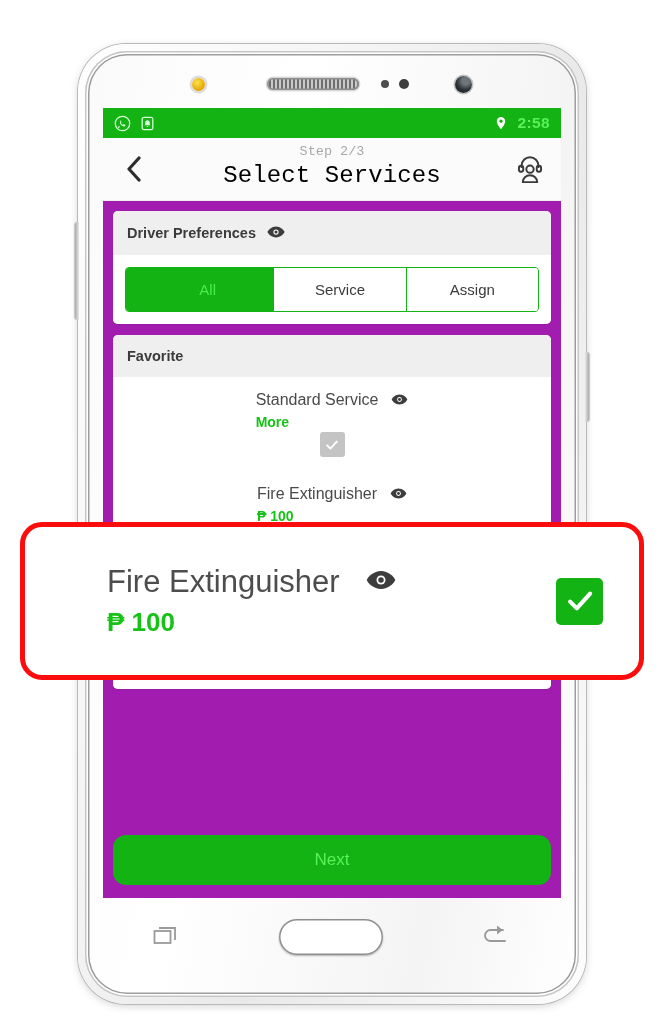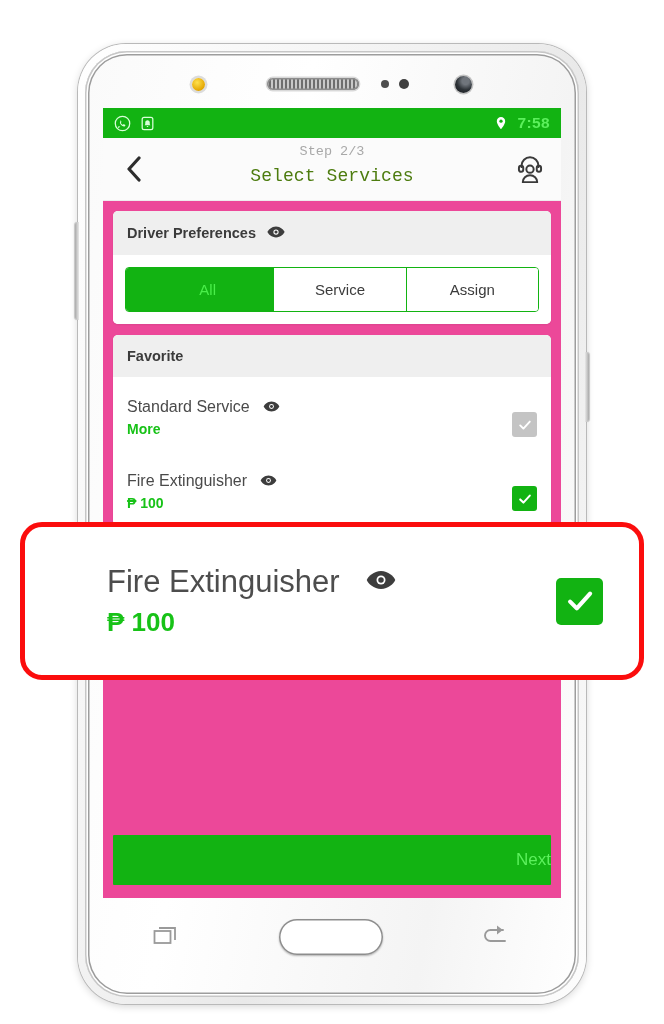--- a/index.html
+++ b/index.html
@@ -140,35 +140,35 @@
     position: absolute;
     left: 0; right: 0; top: 5px;
     text-align: center;
   }
   #header-step-label {
     font-size: 13.5px;
     color: #a8a8a8;
     line-height: 18px;
   }
   #header-page-title {
-    font-size: 18px;
-    color: #4d7c0f;
+    font-size: 24px;
+    color: #000000;
     line-height: 30px;
     letter-spacing: .1px;
   }
   #support-agent-button {
     position: absolute;
     right: 12px; top: 12px;
     width: 38px; height: 38px;
     display: flex; align-items: center; justify-content: center;
   }
 
   
   #screen-body {
-    background: #ec4899;
+    background: #a21caf;
     height: calc(100% - 30px - 62px);
     padding: 10px 10px 0 10px;
     box-sizing: border-box;
     position: relative;
   }
 
   .card {
     background: #ffffff;
     border-radius: 5px;
     margin-bottom: 11px;
@@ -208,24 +208,25 @@
   .segment:last-child { border-right: none; }
   .segment.active {
     background: #12b312;
     color: #4aee4a;
     padding-left: 16px;
   }
 
   
   .service-row {
     display: flex;
-    align-items: flex-end;
+    align-items: center;
     padding: 14px 14px 14px 14px;
     background: #fff;
     min-height: 46px;
+    flex-direction: column;
   }
   .service-info { flex: 1; }
   .service-name-line {
     display: flex;
     align-items: center;
     gap: 13px;
   }
   .service-name {
     font-size: 16px;
     color: #4a4a4a;
@@ -257,24 +258,24 @@
     background: #fff;
   }
 
   
   #next-button {
     position: absolute;
     left: 10px; right: 10px;
     bottom: 14px;
     background: #12b312;
     color: #5cf05c;
-    text-align: right;
+    text-align: center;
     padding: 15px 0;
     font-size: 17px;
-    border-radius: 1px;
+    border-radius: 13px;
   }
 
   
   #android-nav-keys {
     position: absolute;
     left: 25px; top: 862px;
     width: 458px; height: 62px;
     display: flex;
     align-items: center;
     justify-content: space-around;
@@ -359,21 +360,21 @@
           </svg>
         </span>
       </div>
       <div class="status-right">
         <span id="location-pin-icon">
           <svg width="14" height="16" viewBox="0 0 24 24">
             <path d="M12 1.6c-4 0-7.2 3.2-7.2 7.2 0 5.4 7.2 13.6 7.2 13.6s7.2-8.2 7.2-13.6c0-4-3.2-7.2-7.2-7.2z" fill="#ffffff"></path>
             <circle cx="12" cy="8.8" r="2.8" fill="#12b312"></circle>
           </svg>
         </span>
-        <span id="status-time">7:58</span>
+        <span id="status-time">2:58</span>
       </div>
     </div>
 
     <div id="app-header">
       <div id="back-button">
         <svg width="16" height="26" viewBox="0 0 16 26">
           <path d="M13 2 3 13l10 11" fill="none" stroke="#2d2d2d" stroke-width="3.2" stroke-linecap="round" stroke-linejoin="round"></path>
         </svg>
       </div>
       <div id="header-titles">

